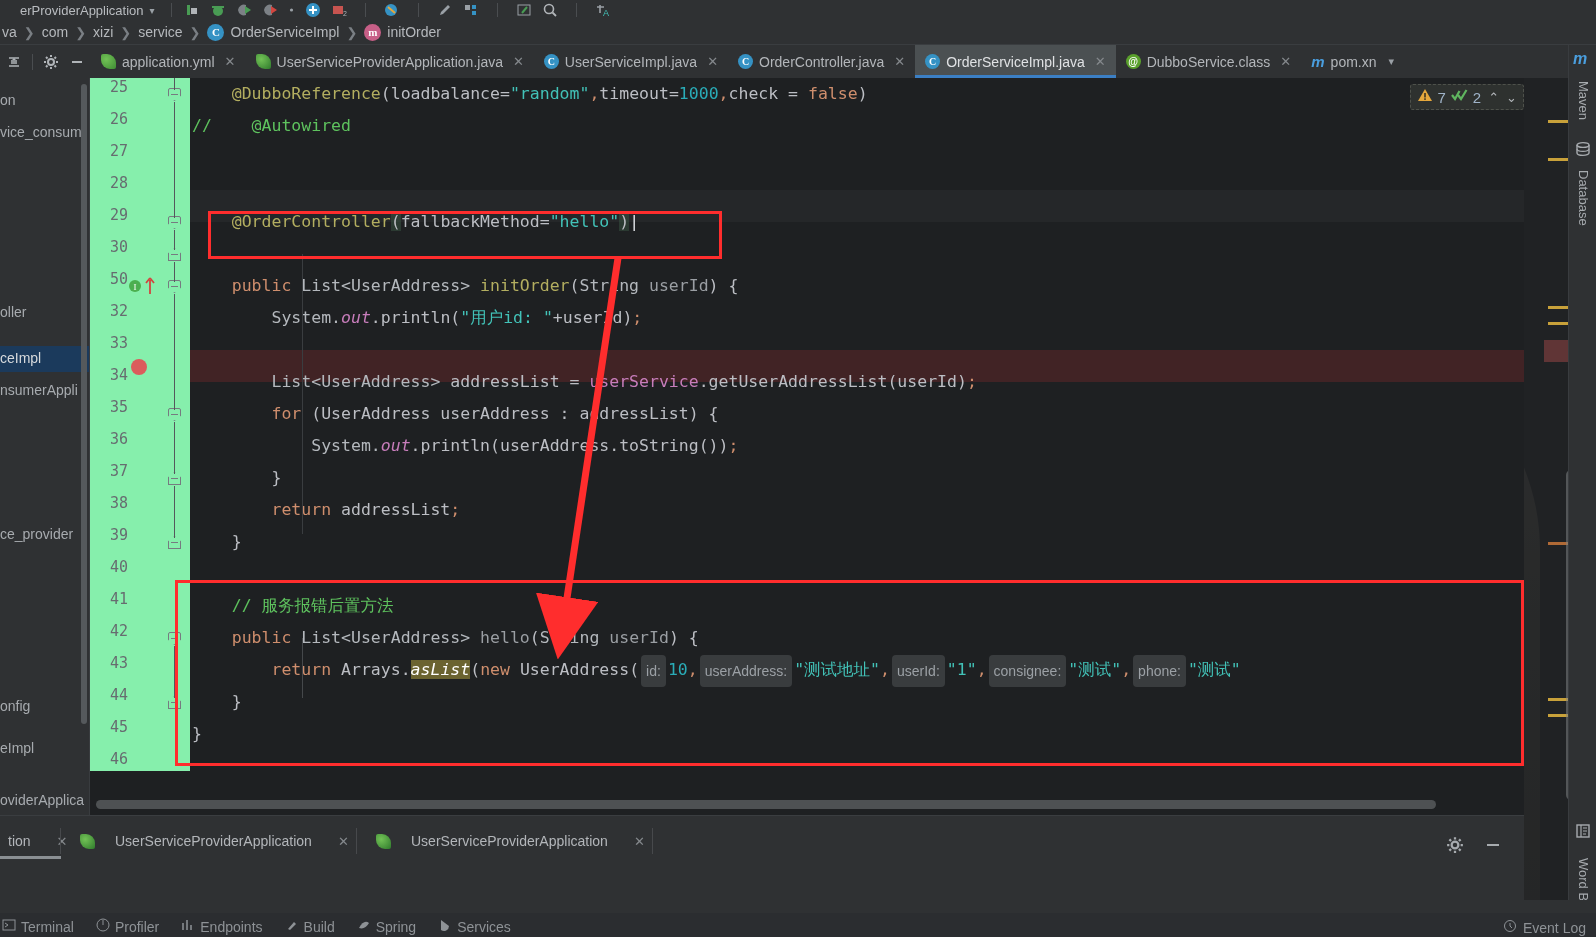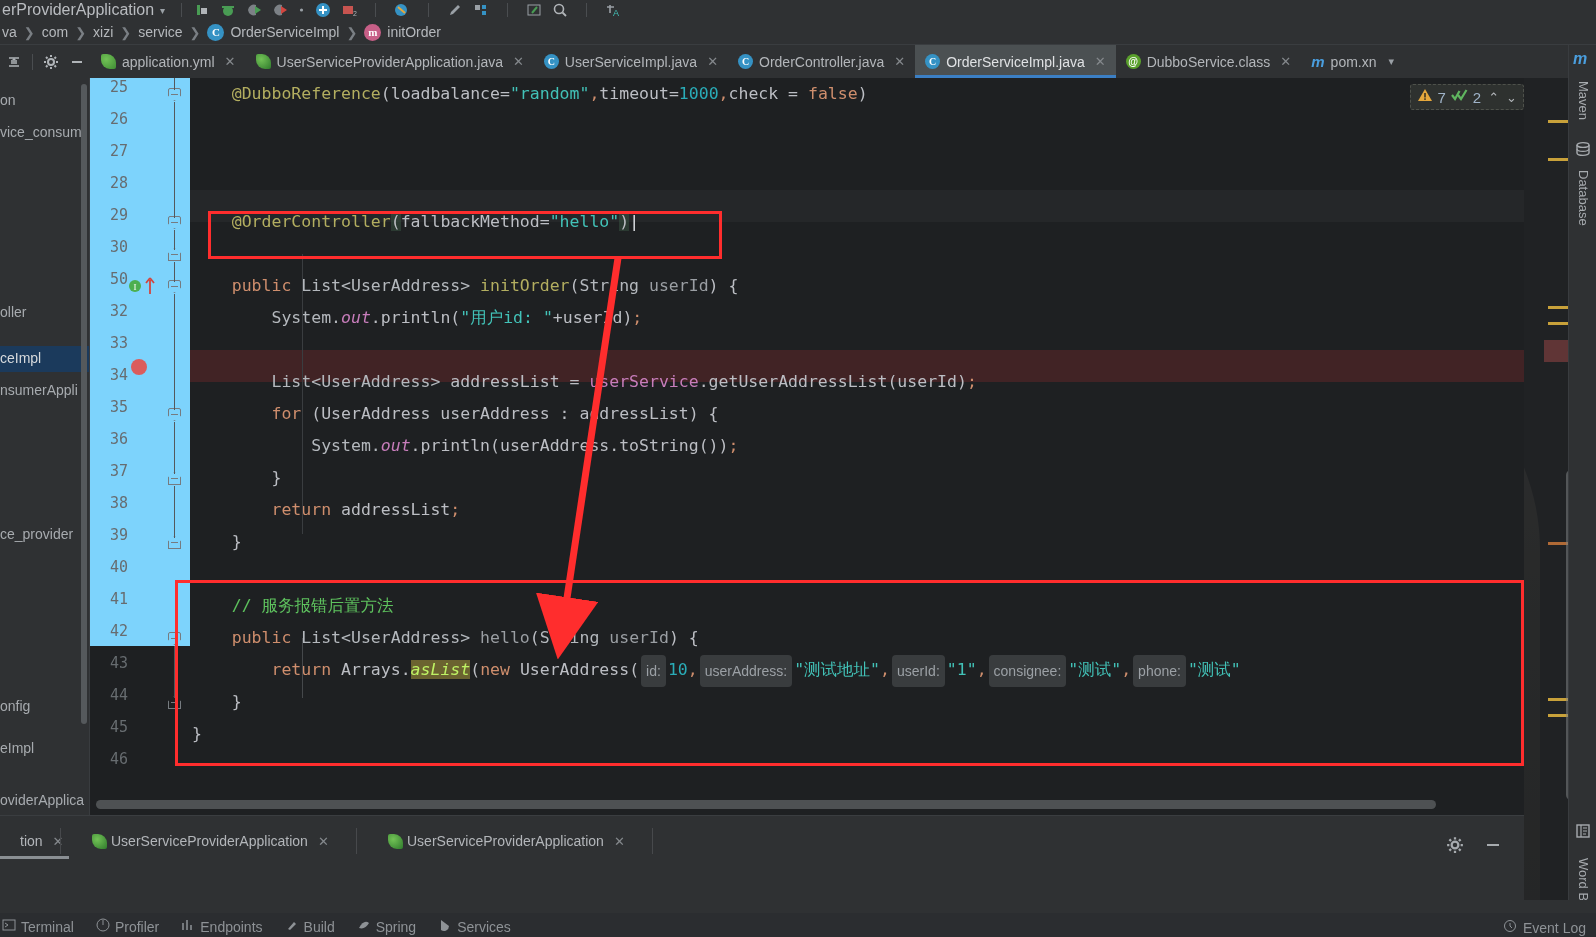--- a/index.html
+++ b/index.html
@@ -78,21 +78,21 @@
   }
 
   
   .wp-dim { position:absolute; inset:0; background: rgba(24,26,28,.55); }
 
   
   .top-toolbar {
     position:absolute; left:0; top:0; width: 1596px; height: 20px;
     background: #2f3133; display:flex; align-items:center; overflow:hidden;
   }
-  .tt-title { color:#b9bcc0; font-size: 16px; margin-left: 2px; white-space: nowrap; }
+  .tt-title { color:#b9bcc0; font-size: 13px; margin-left: 20px; white-space: nowrap; }
   .tt-chevron { color:#9aa0a6; font-size: 10px; margin: 0 8px 0 6px; }
   .tt-sep { width:1px; height:14px; background:#4a4d50; margin: 0 8px; }
   .tt-icons { display:flex; align-items:center; gap: 10px; margin-left: 4px; }
   .ic { width:16px; height:16px; display:inline-block; position:relative; }
 
   
   .breadcrumb {
     position:absolute; left:0; top:20px; width:1596px; height:25px;
     background:#2f3133; display:flex; align-items:center; padding-left:2px;
     border-bottom: 1px solid #3a3d40; overflow:hidden;
@@ -146,21 +146,21 @@
   
   .editor {
     position:absolute; left:90px; top:78px; width:1434px; height:737px;
     background: transparent; overflow:hidden;
   }
   .editor-bg { position:absolute; inset:0; background:#1e2022; }
   .editor-bg-fade {
     position:absolute; left:0; top:0; width:1434px; height:737px;
     background: linear-gradient(90deg, #1e2022 0%, #1e2022 46%, rgba(30,32,34,.72) 56%, rgba(30,32,34,.45) 70%, rgba(30,32,34,.40) 100%);
   }
-  .gutter { position:absolute; left:0; top:0; width:100px; height:568px; background:#7dd3fc; }
+  .gutter { position:absolute; left:0; top:0; width:100px; height:693px; background:#86efac; }
   .lineno { position:absolute; right:62px; color:#676c70; font-size:15px; font-family:"DejaVu Sans Mono", monospace; }
   .gut-ico { position:absolute; }
   .fold {
     position:absolute; left:78px; width:13px; height:13px; border:1px solid #767b80;
     background:transparent;
   }
   .fold.open { border-radius:2px 2px 0 0; clip-path: polygon(0 0,100% 0,100% 60%,50% 100%,0 60%); }
   .fold.close { clip-path: polygon(50% 0,100% 40%,100% 100%,0 100%,0 40%); }
   .fold .bar { position:absolute; left:2px; right:2px; top:5px; height:1px; background:#767b80; }
   .foldline { position:absolute; left:84px; width:1px; background:#54585c; }
@@ -178,21 +178,21 @@
   .kw   { color:#cf8e6d; }
   .anno { color:#b3ae60; }
   .strz { color:#42c2b8; }
   .num  { color:#2aacb8; }
   .cmt  { color:#5ec25e; }
   .fld  { color:#c77dbb; }
   .typ  { color:#b4b8bd; }
   .plain{ color:#bcbec4; }
   .mth2 { color:#9a9ea3; }
   .sta  { color:#c77dbb; font-style: italic; }
-  .mthsel { background:#6b6330; color:#bef264; font-style: italic; margin-top: 48px; }
+  .mthsel { background:#6b6330; color:#ffffff; font-style: italic; margin-top: 48px; }
   .punc { color:#bcbec4; }
   .semi { color:#cf8e6d; }
 
   .hint {
     display:inline-block; background:rgba(122,126,130,.30); color:#9ba0a5;
     font-size:14px; border-radius:4px; padding:0 5px; margin:0 2px;
     vertical-align: middle; font-family:"Liberation Sans", sans-serif;
   }
 
   
@@ -224,22 +224,22 @@
     writing-mode: vertical-rl; text-orientation: mixed; text-align:left;
     display:flex; align-items:center; justify-content:center;
   }
 
   
   .bottompanel {
     position:absolute; left:0; top:815px; width:1524px; height:85px;
     background:#2f3133; border-top:1px solid #3a3d40;
   }
   .run-tab {
-    position:absolute; top:9px; height:32px; display:flex; align-items:center; gap:4px;
-    color:#b3b6ba; font-size:14px; white-space:nowrap; padding: 0 20px; cursor:pointer;
+    position:absolute; top:9px; height:32px; display:flex; align-items:center; gap:20px;
+    color:#b3b6ba; font-size:14px; white-space:nowrap; padding: 0 8px; cursor:pointer;
   }
   .run-tab .x { color:#85898d; font-size:13px; margin-left:6px; }
   .run-tab.active::after {
     content:""; position:absolute; left:0; right:14px; bottom:-2px; height:3px; background:#8a8f93;
   }
   .rt-div { position:absolute; top:12px; width:1px; height:26px; background:#47494c; }
   .bp-gear { position:absolute; right:60px; top:20px; color:#a7abaf; font-size:17px; }
   .bp-min { position:absolute; right:22px; top:20px; color:#a7abaf; font-size:17px; }
 
   
@@ -551,20 +551,21 @@
         <svg width="18" height="18" viewBox="0 0 18 18">
             <circle cx="9" cy="9" r="8" fill="#db5c5c"></circle>
           </svg>
       </span>
     </div>
 
     <div class="codearea">
 
       <div class="line" style="top:0px;"><span class="txt">    <span class="anno">@DubboReference</span><span class="punc">(</span><span class="plain">loadbalance=</span><span class="strz">"random"</span><span class="semi">,</span><span class="plain">timeout=</span><span class="num">1000</span><span class="semi">,</span><span class="plain">check = </span><span class="kw">false</span><span class="punc">)</span></span></div>
 
+      <div class="line" style="top:32px;"><span class="txt"><span class="cmt">//    </span><span class="cmt">@Autowired</span></span></div>
 
 
       <div class="line" style="top:96px;"><span class="txt"> </span></div>
 
       <div class="line" style="top:128px;"><span class="txt">    <span class="anno">@OrderController</span><span class="punc" style="background:rgba(60,90,70,.45)">(</span><span class="plain">fallbackMethod=</span><span class="strz">"hello"</span><span class="punc" style="background:rgba(60,90,70,.45)">)</span><span style="color:#dfe1e5;">|</span></span></div>
 
 
       <div class="line" style="top:192px;"><span class="txt">    <span class="kw">public </span><span class="typ">List&lt;UserAddress&gt; </span><span class="anno">initOrder</span><span class="punc">(</span><span class="typ">String </span><span class="mth2">userId</span><span class="punc">) {</span></span></div>
 
       <div class="line" style="top:224px;"><span class="txt">        <span class="typ">System.</span><span class="sta">out</span><span class="plain">.println(</span><span class="strz">"用户id: "</span><span class="plain">+userId</span><span class="punc">)</span><span class="semi">;</span></span></div>

